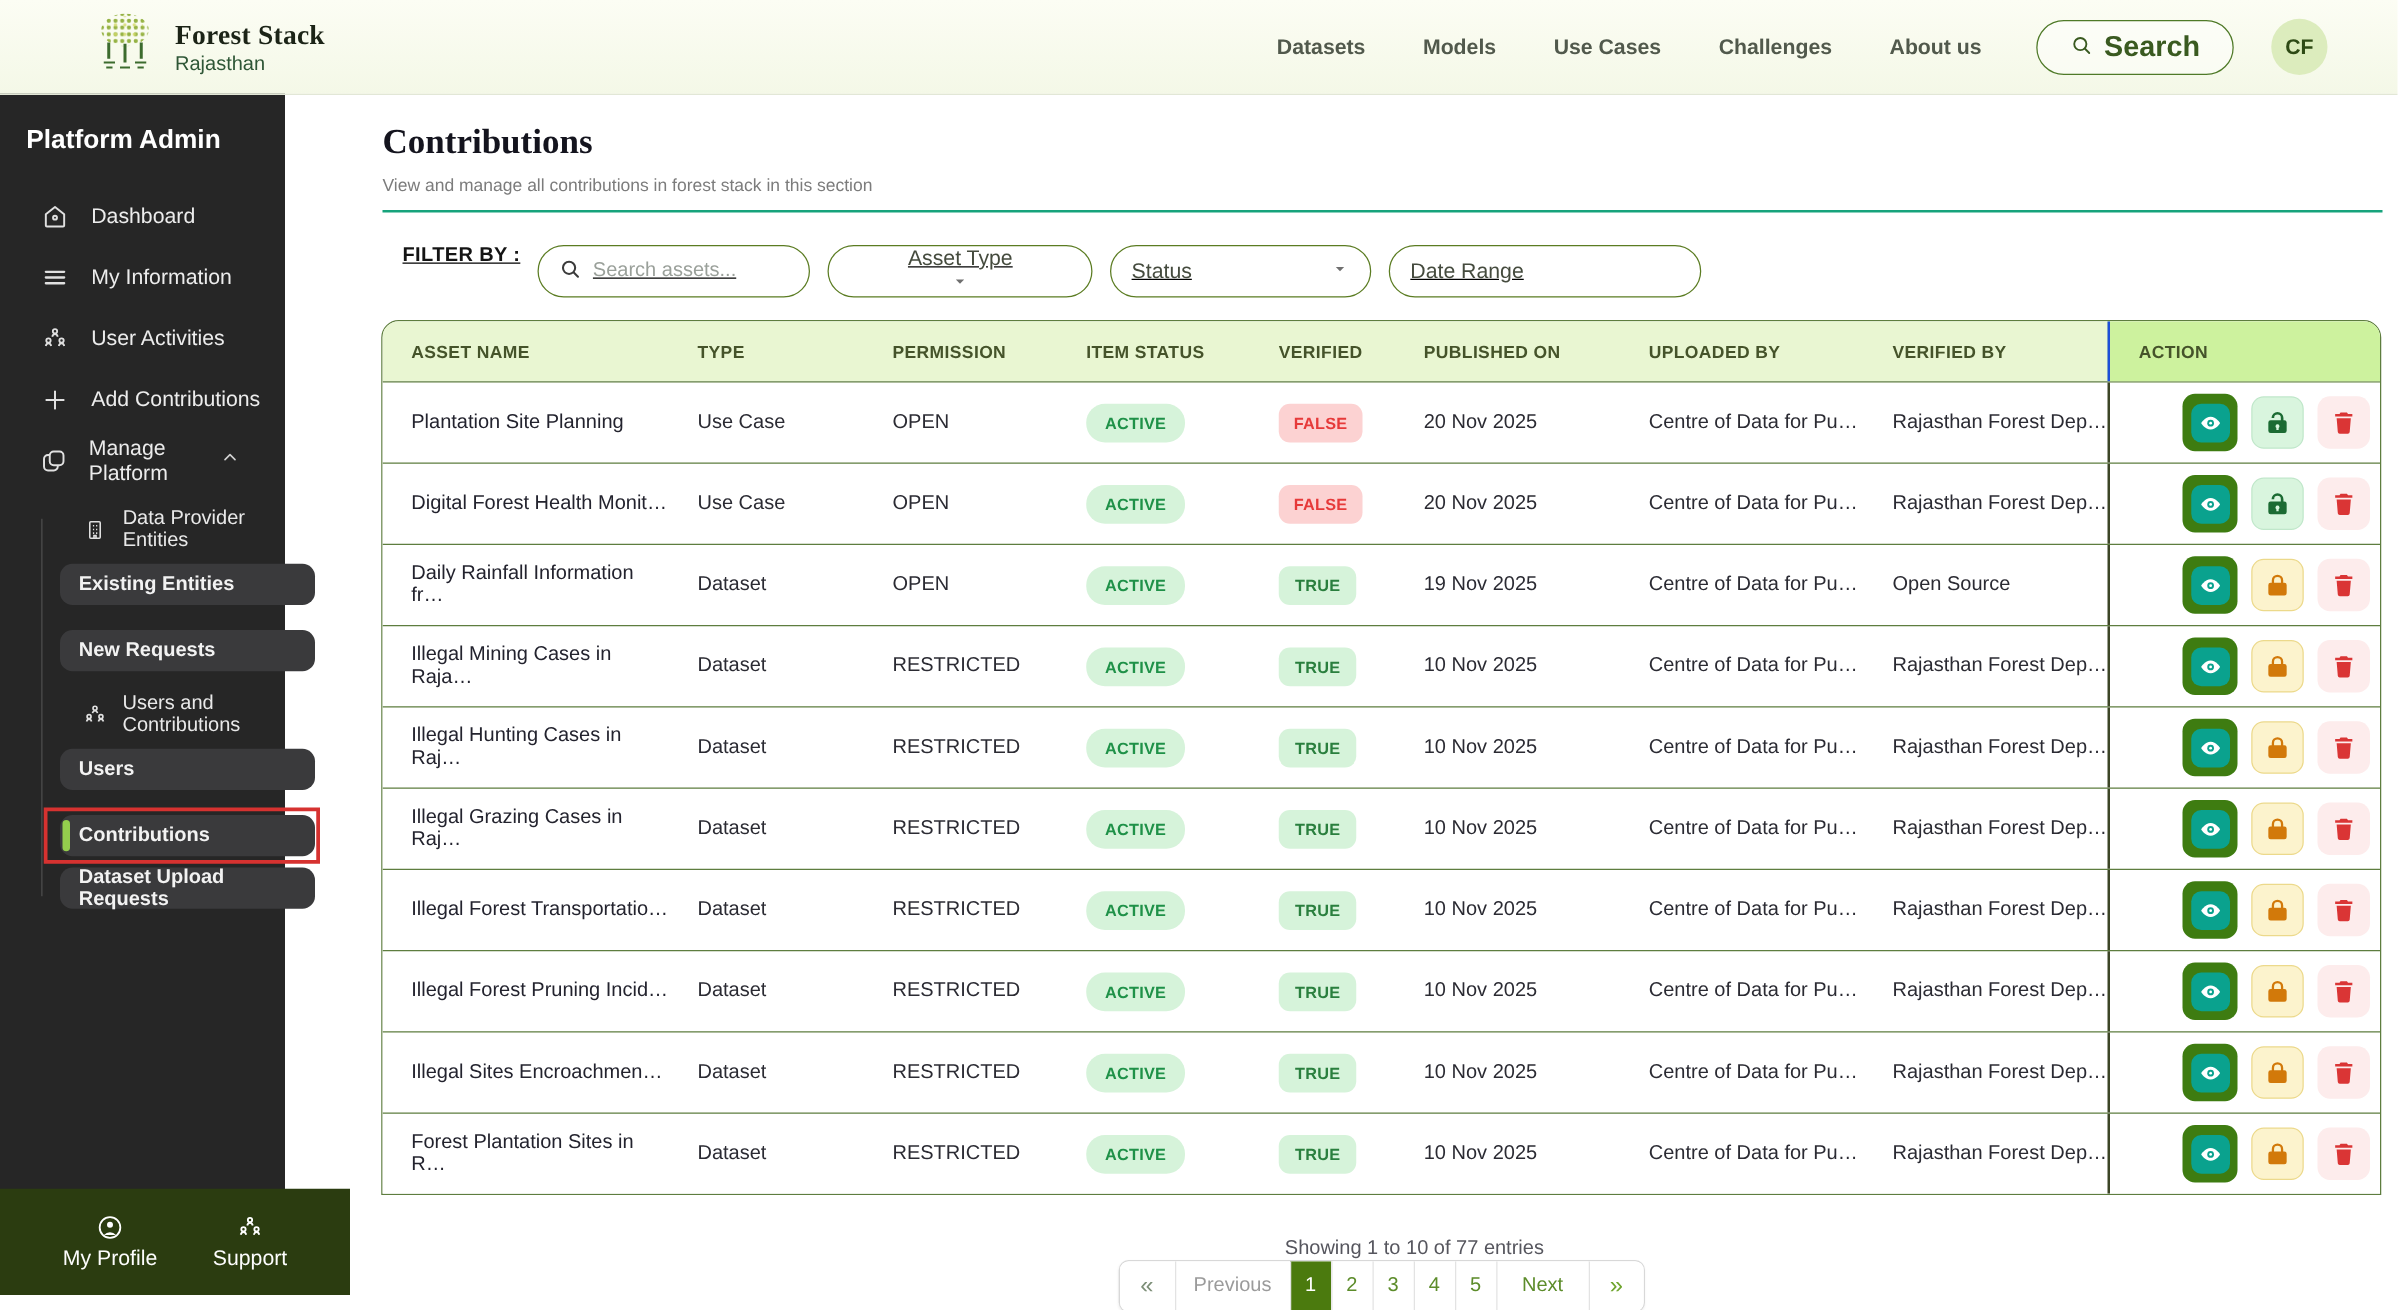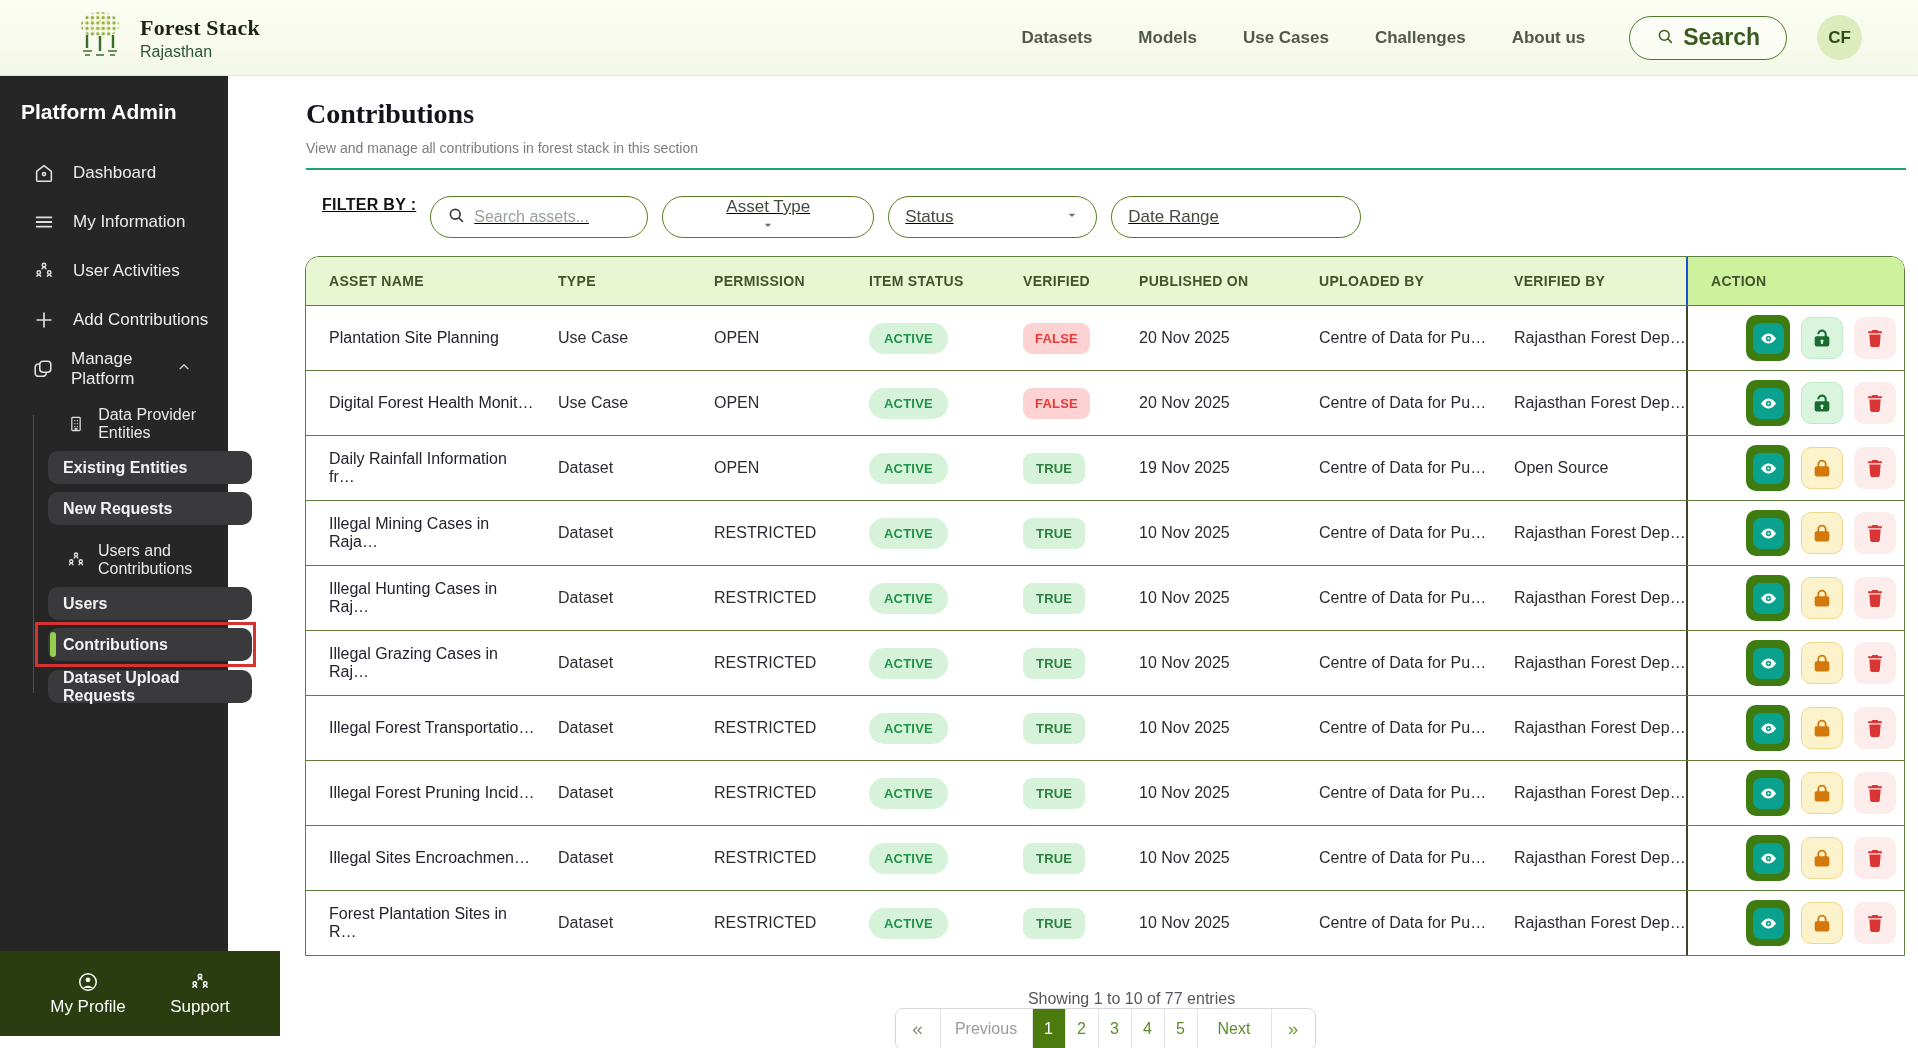--- a/index.html
+++ b/index.html
@@ -34,21 +34,21 @@
   .s-icon svg { width:22px; height:22px; }
   .side-item .side-label { margin-left:17px; font-size:17px; font-weight:500; color:#ececec; }
   .side-chevron { margin-left:auto; margin-right:36px; color:#cfcfcf; }
   .side-chevron svg { width:16px; height:16px; }
 
   .submenu { position:relative; margin-top:16px; padding-left:48px; }
   .submenu-line { position:absolute; left:33px; top:6px; bottom:10px; width:1px; background:#4d4d4d; }
   .sub-group { height:30px; display:flex; align-items:center; padding-left:18px; cursor:pointer; }
   .sub-group .s-icon svg { width:20px; height:20px; }
   .sub-group .sub-label { margin-left:12px; font-size:16px; color:#e9e9e9; }
-  .sub-pill { width:204px; height:33px; margin-top:8px; background:#3a3a3c; border-radius:10px;
+  .sub-pill { width:204px; height:33px; margin-top:20px; background:#3a3a3c; border-radius:10px;
               display:flex; align-items:center; padding-left:15px; font-size:16px; font-weight:bold;
               color:#f2f2f2; cursor:pointer; position:relative; }
   .mt11 { margin-top:12px; } .mt16 { margin-top:20px; } .mt8 { margin-top:9px; }
   .annotation { position:relative; margin-top:4px; }
   .annotation::after { content:""; position:absolute; left:-13px; right:-28px; top:-6px; bottom:-6px;
               border:3px solid #d63230; pointer-events:none; }
   .accent-bar { position:absolute; left:2px; top:4px; width:6px; height:25px; border-radius:4px;
               background:#94ce4d; }
   .side-footer { position:absolute; left:0; bottom:0; width:280px; height:85px; background:#2b3c10;
               display:flex; align-items:center; justify-content:space-around; padding:0 28px; }

